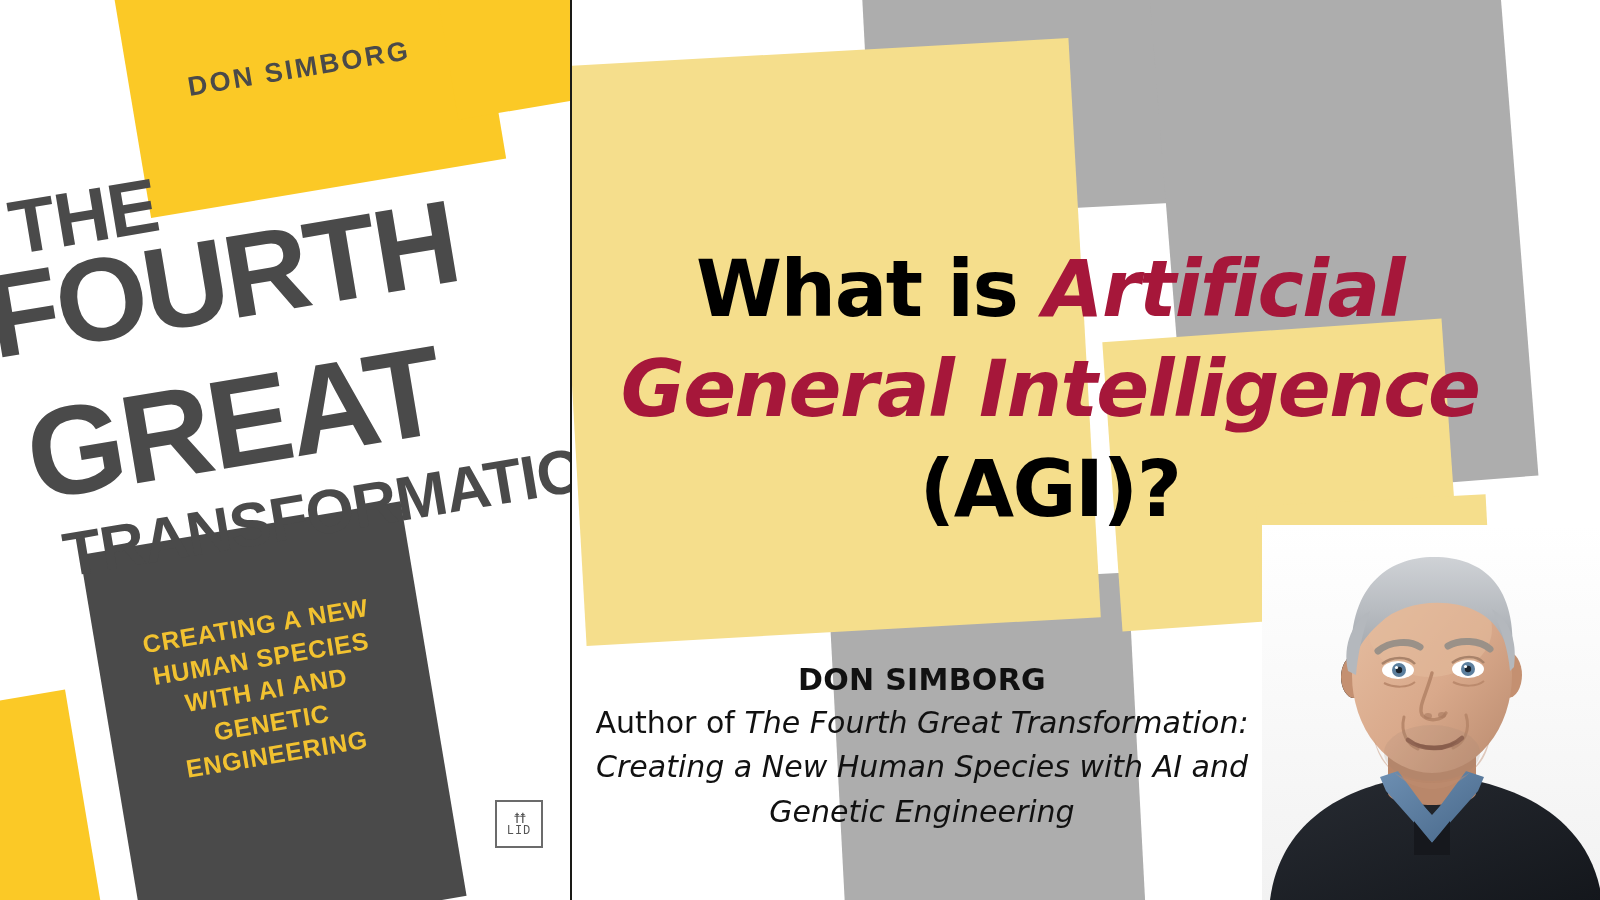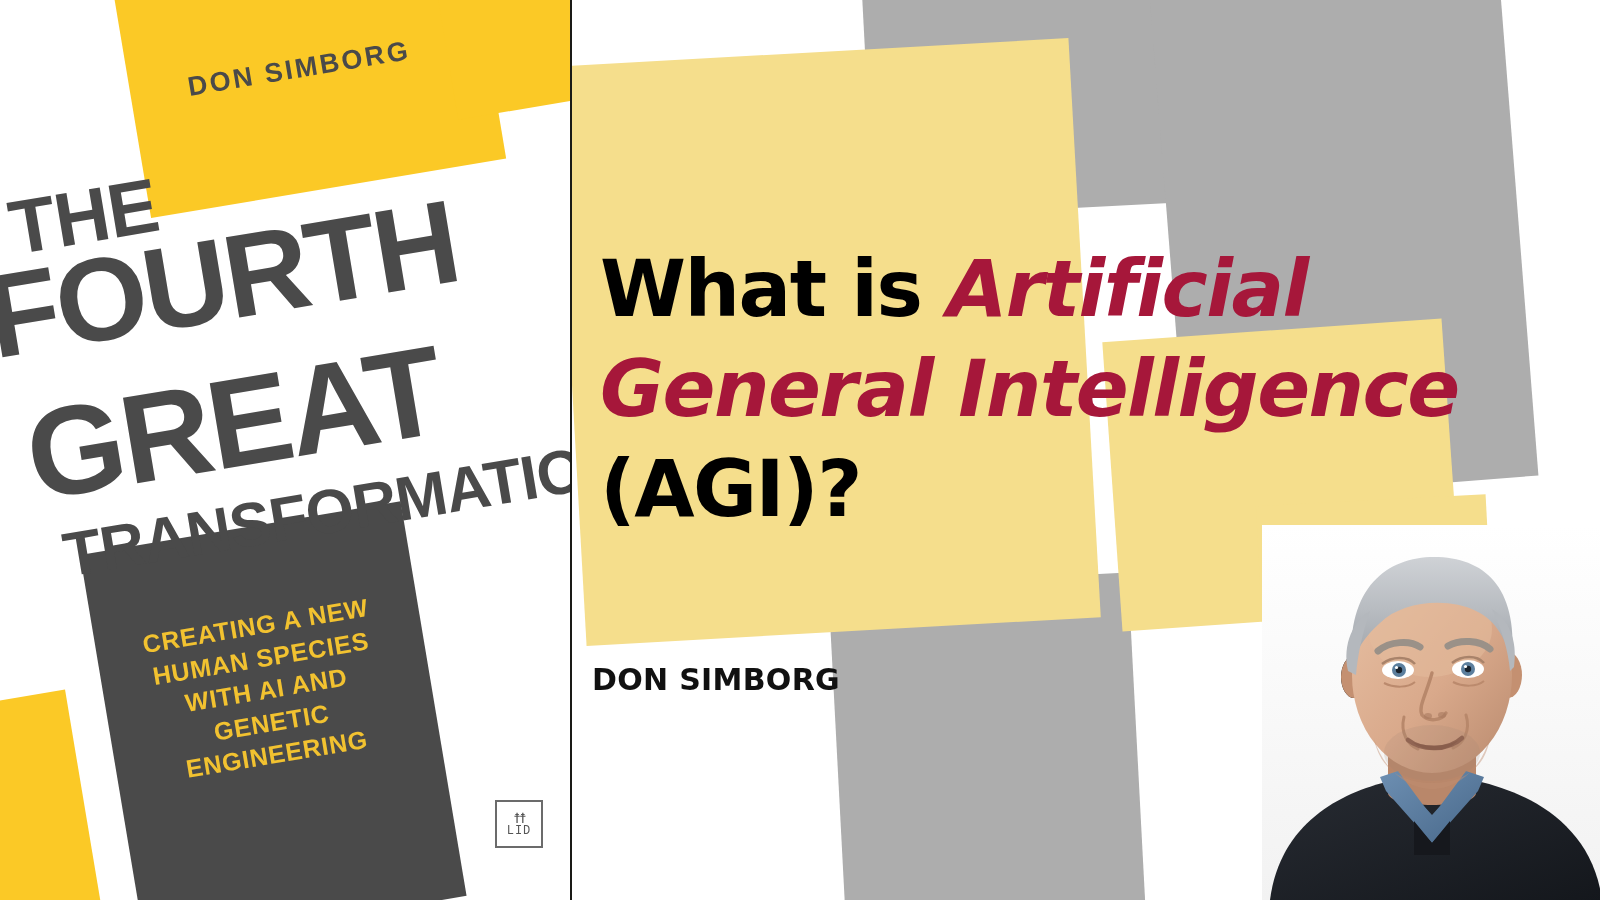--- a/index.html
+++ b/index.html
@@ -129,20 +129,21 @@
     z-index: 40;
   }
 
   
   #right-panel {
     position: absolute;
     left: 572px; top: 0;
     width: 1028px; height: 900px;
     overflow: hidden;
     background: #ffffff;
+    text-align: center;
   }
   .dec { position: absolute; }
 
   
   #gray-top-1 {
     left: 295px; top: -40px;
     width: 330px; height: 250px;
     background: #ADADAD;
     transform: rotate(-3deg);
   }
@@ -275,20 +276,21 @@
     <div class="dec" id="gray-right-low"></div>
 
     <div class="dec" id="yellow-big-left"></div>
     <div class="dec" id="yellow-mid"></div>
     <div class="dec" id="yellow-right-low"></div>
 
     <h1 id="heading"><span>What is </span><span class="accent">Artificial General Intelligence</span><span> (AGI)?</span></h1>
 
     <div id="byline">
       <div id="byline-name">DON SIMBORG</div>
+      <div id="byline-desc"><span>Author of </span><span class="ital">The Fourth Great Transformation: Creating a New Human Species with AI and Genetic Engineering</span></div>
     </div>
 
     <div id="portrait">
       <svg width="340" height="375" viewBox="0 0 340 375" xmlns="http://www.w3.org/2000/svg">
         <defs>
           <linearGradient id="bgph" x1="0" y1="0" x2="0" y2="1">
             <stop offset="0%" stop-color="#ffffff"></stop>
             <stop offset="100%" stop-color="#f2f2f2"></stop>
           </linearGradient>
           <linearGradient id="skin" x1="0" y1="0" x2="1" y2="1">

